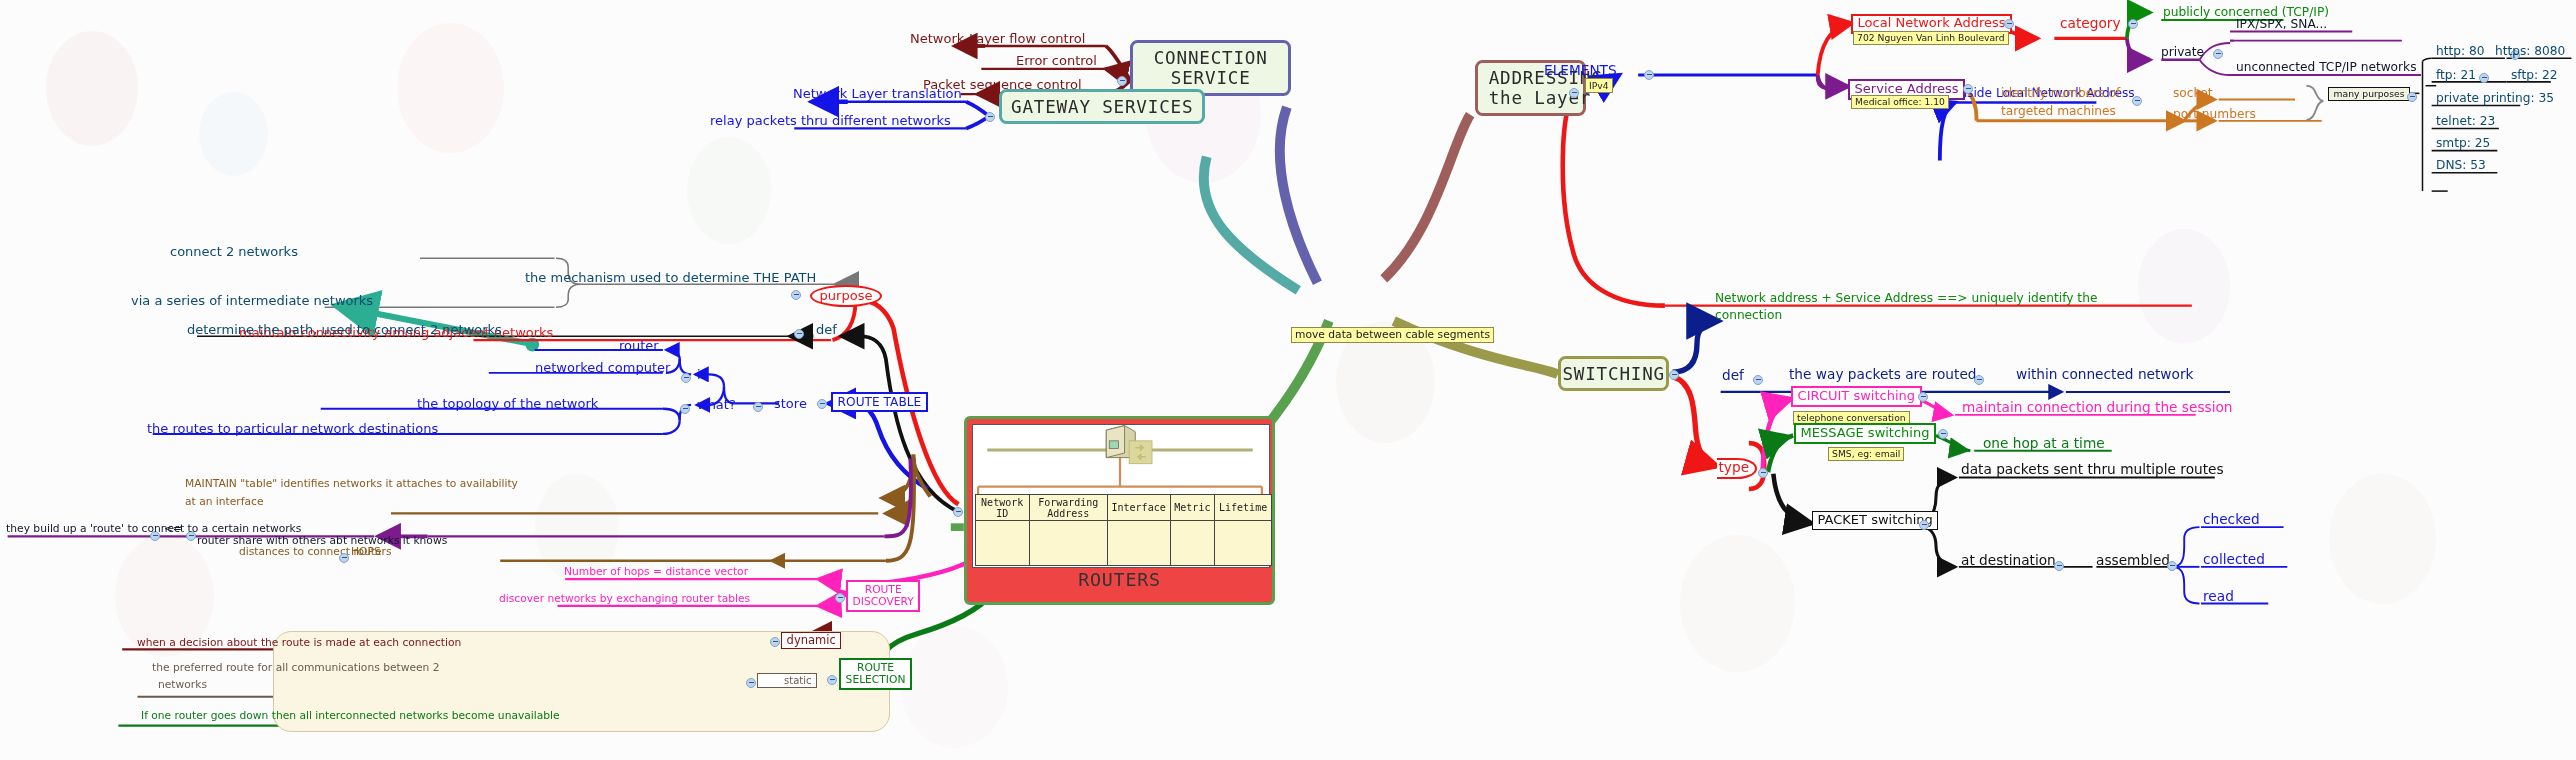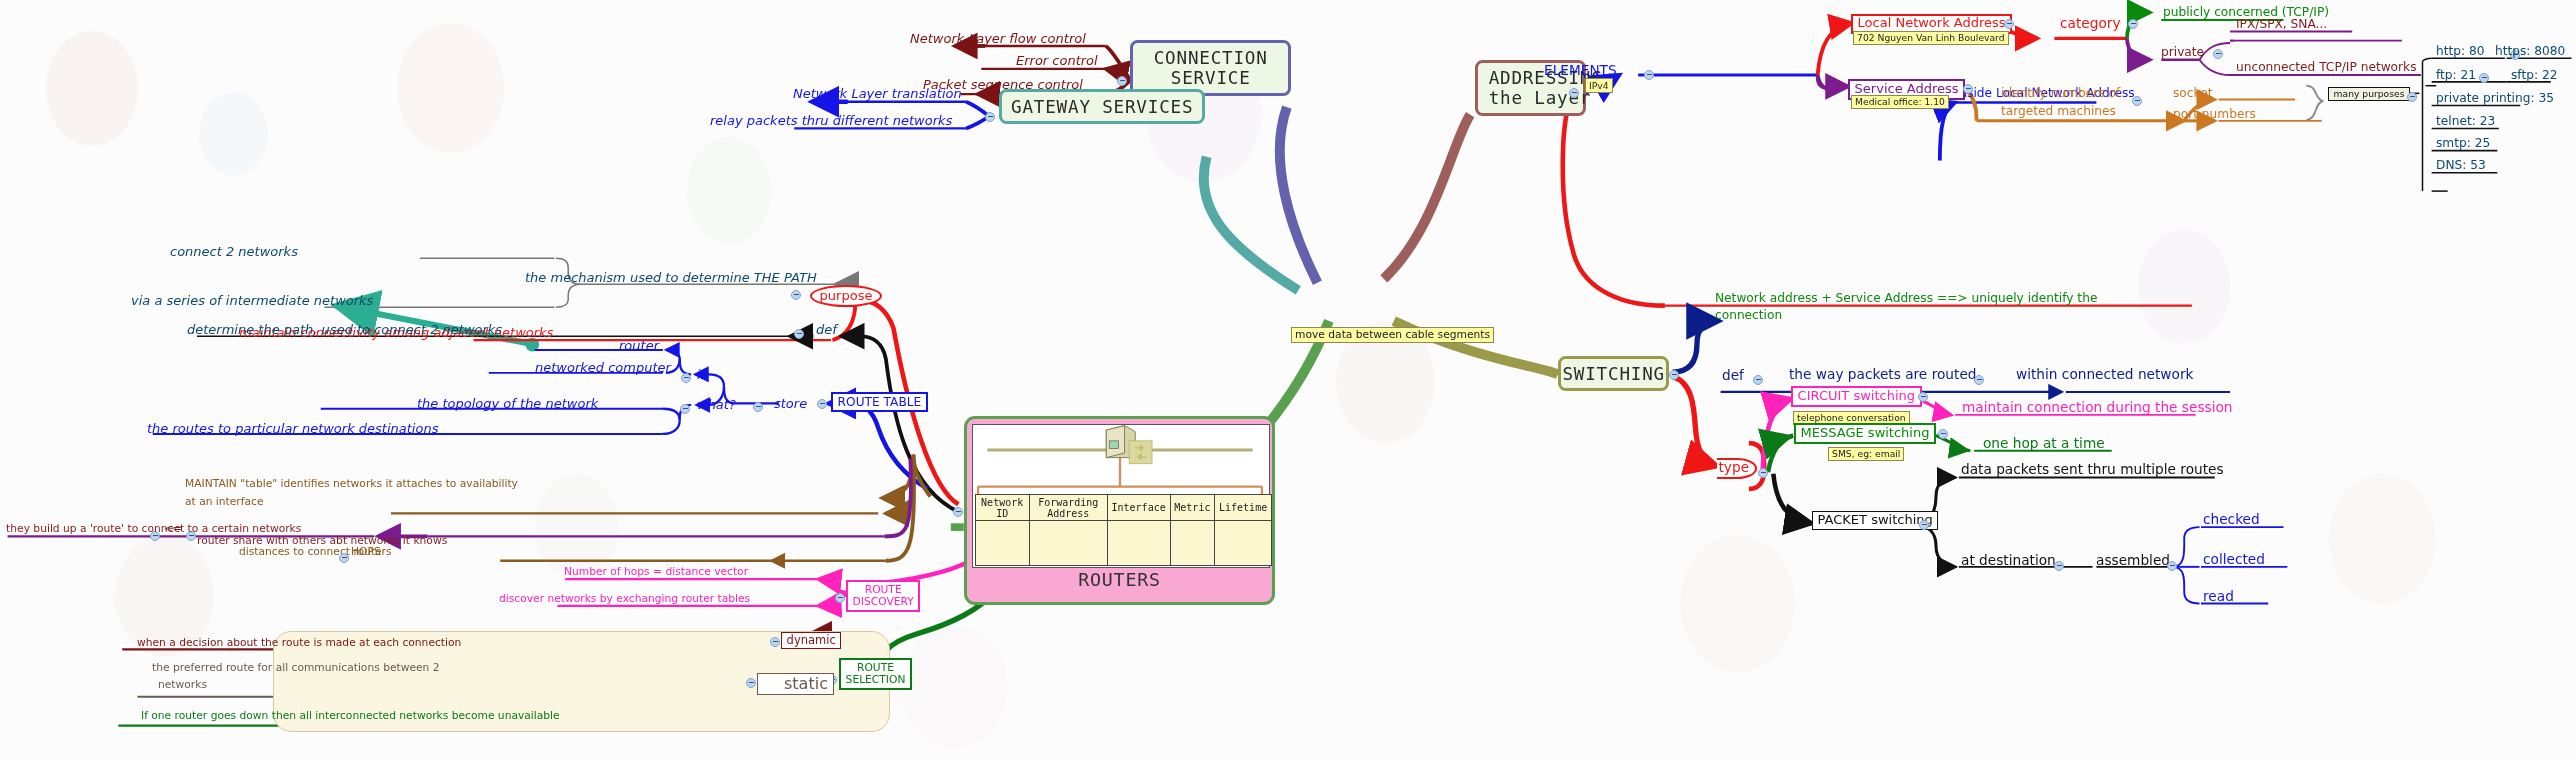--- a/index.html
+++ b/index.html
@@ -42,47 +42,47 @@
   .obox.magenta{border-color:#ff22bb;color:#ff22bb;}
   .obox.green{border-color:#0a8a0a;color:#0a8a0a;}
   .obox.black{border-color:#111;color:#111;}
   .obox.blue{border-color:#1414e6;color:#1414e6;}
   .obox.pinkm{border-color:#ff22bb;color:#ff22bb;}
   .obox.darkred{border-color:#7a1414;color:#7a1414;}
   .obox.taupe{border-color:#6b5b4d;color:#6b5b4d;}
   .obox.grn2{border-color:#0a7a16;color:#0a7a16;}
   .obox.blk2{border-color:#111;color:#111;background:#f2f2e2;}
 
-  .t{font-size:13px;font-style:italic;}
+  .t{font-size:13px;}
   .t14{font-size:10.7px;}
   .t16{font-size:12.2px;}
   .t18{font-size:13.7px;}
 
   .c-darkred{color:#7a1414;}
   .c-blue{color:#1414e6;}
   .c-red{color:#ef1616;}
   .c-gray{color:#0c4a6e;}
   .c-green{color:#0a8a0a;}
-  .c-purple{color:#7f1d1d;}
+  .c-purple{color:#0f172a;}
   .c-orange{color:#cc7722;}
   .c-brown{color:#8a5a1e;}
   .c-magenta{color:#ff22bb;}
   .c-navy{color:#0b1e8c;}
   .c-black{color:#111;}
   .c-dgreen{color:#0a7a16;}
   .c-taupe{color:#6b5b4d;}
 
   .bubblewrap{
     position:absolute;border:1.5px solid #d8c8a0;background:#fbf6e2;
     border-radius:18.3px;
   }
 
   
   .routers-card{
-    position:absolute;background:#f9a8d4;border:3.1px solid #59a14f;border-radius:11px;
+    position:absolute;background:#ef4444;border:3.1px solid #59a14f;border-radius:6px;
   }
   .routers-inner{background:#ffffff;border:0.8px solid #555;position:absolute;}
   .rtable{border-collapse:collapse;position:absolute;font-family:"DejaVu Sans Mono", monospace;}
   .rtable td,.rtable th{border:0.8px solid #444;background:#fcf7cf;font-size:10px;padding:1.5px 3.8px;font-weight:normal;color:#222;}
   .rtable td.empty{height:41px;}
   .routers-title{
     position:absolute;width:100%;text-align:center;font-size:18.3px;color:#333;
     font-family:"DejaVu Sans Mono", monospace;letter-spacing:0.8px;
   }
   .plus{position:absolute;width:8.4px;height:8.4px;border-radius:50%;background:#bcd4ef;border:0.8px solid #7fa3cc;}
@@ -554,21 +554,21 @@
     <span>SELECTION</span>
   </div>
   <div class="plus" style="left:827px;top:675px;"></div>
 
   <div class="node obox darkred" style="left:781px;top:632px;font-size:11.5px;border-width:1.5px;">
     <span>dynamic</span>
   </div>
   <div class="plus" style="left:770px;top:637px;"></div>
   <div class="lbl t14 c-darkred" style="left:137px;top:636px;">when a decision about the route is made at each connection</div>
 
-  <div class="node obox taupe" style="left:757px;top:673px;font-size:16px;border-width:1.5px;padding-left:26px;">
+  <div class="node obox taupe" style="left:757px;top:673px;font-size:10px;border-width:1.5px;padding-left:26px;">
     <span>static</span>
   </div>
   <div class="plus" style="left:746px;top:678px;"></div>
   <div class="lbl t14 c-taupe" style="left:152px;top:661px;">the preferred route for all communications between 2</div>
   <div class="lbl t14 c-taupe" style="left:158px;top:678px;">networks</div>
 
   <div class="lbl t14 c-dgreen" style="left:141px;top:709px;">If one router goes down then all interconnected networks become unavailable</div>
 
 </div>
 

